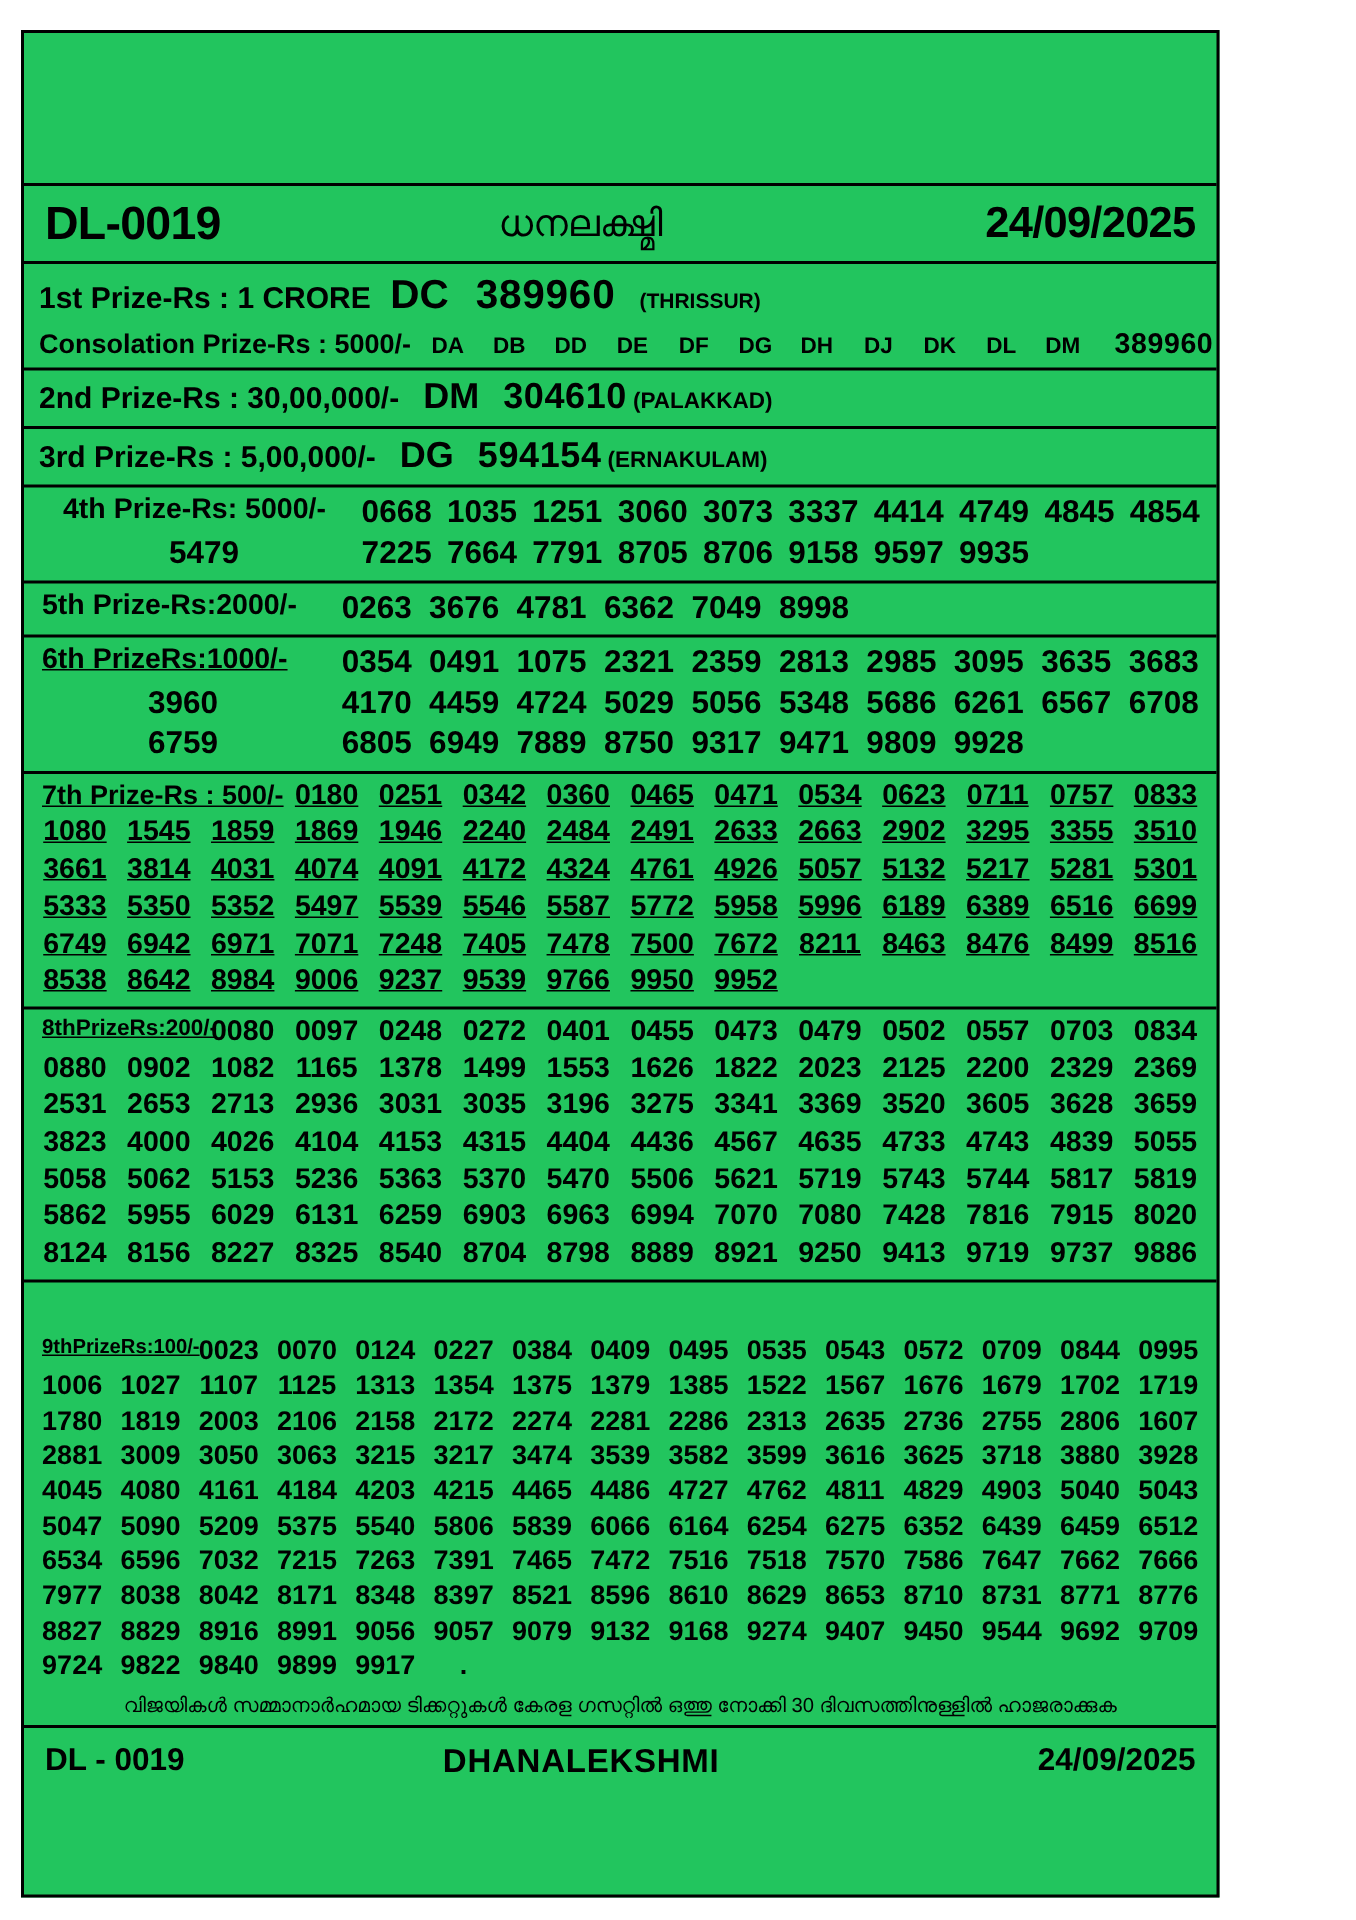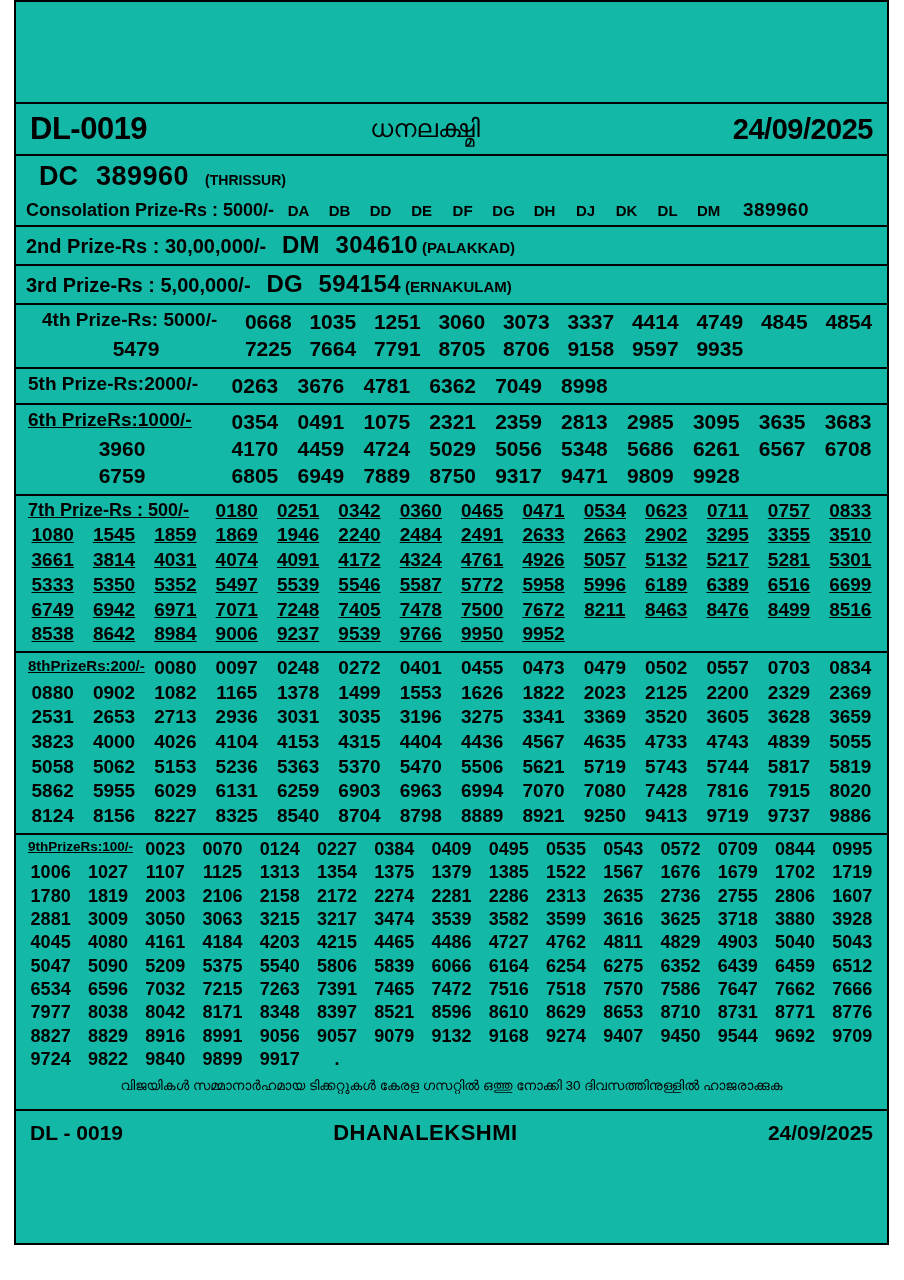--- a/index.html
+++ b/index.html
@@ -10,26 +10,26 @@
   body {
     width: 904px;
     height: 1280px;
     font-family: "Liberation Sans", sans-serif;
     color: #000000;
     -webkit-font-smoothing: none;
   }
   .page {
     position: absolute;
     left: 14px;
-    top: 0;
-    width: 875px;
+    top: 20px;
+    width: 799px;
     height: 1245px;
     box-sizing: border-box;
     border: 2px solid #000;
-    background: #14b8a6;
+    background: #22c55e;
     display: flex;
     flex-direction: column;
   }
   
   .banner {
     height: 100px;
     border-bottom: 2px solid #000;
     flex: 0 0 auto;
   }
   
@@ -193,29 +193,29 @@
   .g7  { grid-template-columns: repeat(14, 1fr); text-decoration: underline; }
   .g7 .cell { font-size: 19px; }
   .g7 .lbl  { font-size: 18px; grid-column: span 3; padding-left: 2px; }
 
   
   .g8  { grid-template-columns: repeat(14, 1fr); }
   .g8 .cell { font-size: 19px; }
   .g8 .lbl  { font-size: 15px; grid-column: span 2; padding-left: 2px; }
 
   
-  .g9  { grid-template-columns: repeat(15, 1fr); }
+  .g9  { grid-template-columns: repeat(15, 1fr); margin-top: 31px; }
   .g9 .cell { font-size: 18px; }
   .g9 .lbl  { font-size: 13.5px; grid-column: span 2; padding-left: 2px; }
 
   
   .note {
     text-align: center;
     font-size: 13.5px;
-    padding: 2px 0 15px 0;
+    padding: 2px 0 5px 0;
     border-bottom: 2px solid #000;
     flex: 0 0 auto;
   }
   
   .ftr {
     height: 44px;
     display: flex;
     align-items: center;
     padding: 0 14px;
     box-sizing: border-box;
@@ -248,20 +248,21 @@
   <div class="banner"></div>
 
   <div class="hdr">
     <div class="hdr-code">DL-0019</div>
     <div class="hdr-name">ധനലക്ഷ്മി</div>
     <div class="hdr-date">24/09/2025</div>
   </div>
 
   <div class="band">
     <div class="row1">
+      <span class="lbl-big">1st Prize-Rs : 1 CRORE</span>
       <span class="ser-big">DC</span>
       <span class="num-big">389960</span>
       <span class="place">(THRISSUR)</span>
     </div>
     <div class="rowc">
       <span class="lbl-med">Consolation Prize-Rs : 5000/-</span>
       <span class="cons-series" id="cons-series">
           <span class="s">DA</span>
           <span class="s">DB</span>
           <span class="s">DD</span>

